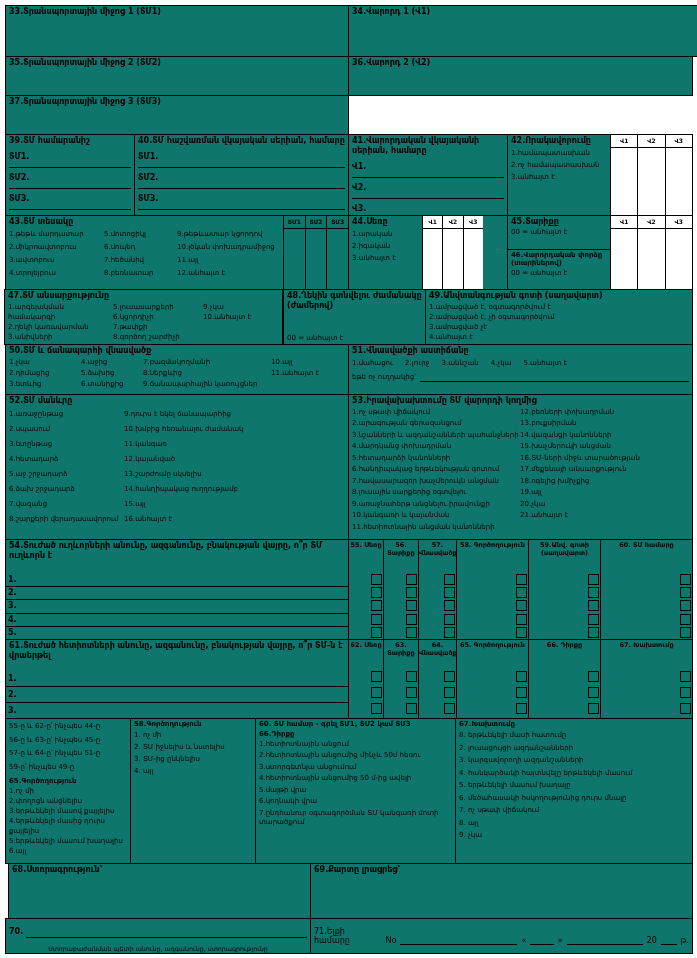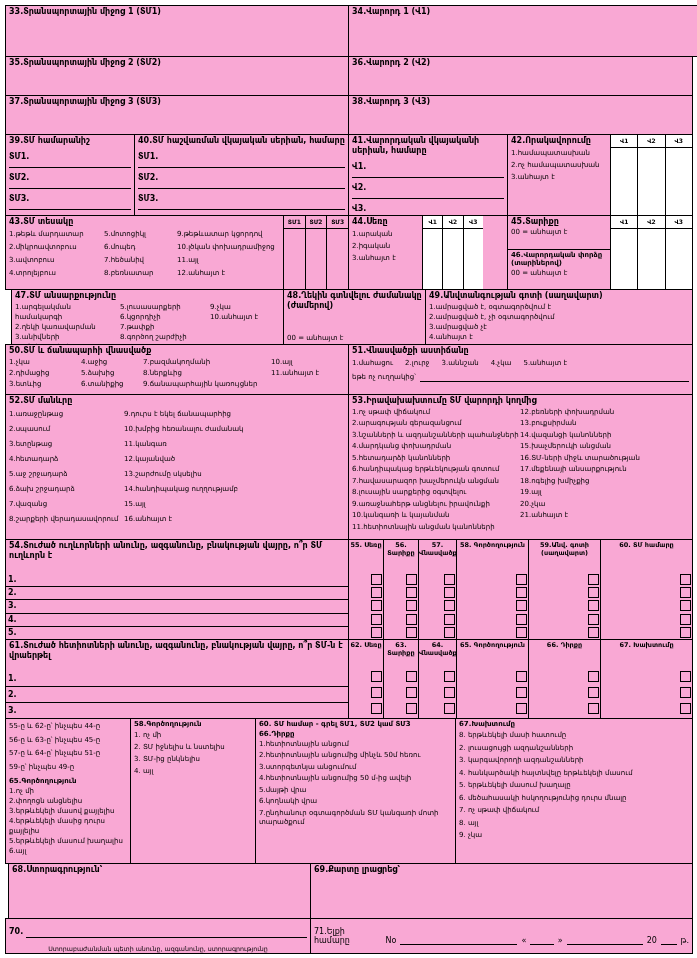--- a/index.html
+++ b/index.html
@@ -1,18 +1,18 @@
 <!DOCTYPE html>
 <html><head>
 <meta charset="utf-8">
 <style>
   *{box-sizing:border-box;margin:0;padding:0}
   body{margin:0;background:#d8d8d8}
   .page{position:relative;width:697px;height:958px;background:#fff;font-family:"DejaVu Sans",sans-serif;color:#000;overflow:hidden}
-  .cell{position:absolute;border:1px solid #000;padding:1px 3px;overflow:hidden;background:#f9a8d4}
+  .cell{position:absolute;border:1px solid #000;padding:1px 3px;overflow:hidden;background:#0f766e}
   .lb{font-weight:bold;font-size:8px;line-height:1.22;margin-bottom:1px}
   .lb7{font-weight:bold;font-size:7px;line-height:1.2;margin-bottom:1px}
   .sm{font-size:7px;line-height:1.2}
   .cols{display:flex;align-items:flex-start}
   .it{font-size:7px;line-height:13px}
   .lh10 > div{line-height:10px}
   .lh11 > div{line-height:11px}
   .lh115 > div{line-height:11.5px}
   .lh12 > div{line-height:12px}
   .lh125 > div{line-height:12.5px}
@@ -58,24 +58,20 @@
     <div class="fill" style="inset:13px 2px 2px 2px"></div>
   </div>
   <div class="cell" style="left:348px;top:56px;width:345px;height:40px">
     <div class="lb">36.Վարորդ 2 (Վ2)</div>
     <div class="fill" style="inset:13px 2px 2px 2px"></div>
   </div>
   <div class="cell" style="left:5px;top:95px;width:344px;height:40px">
     <div class="lb">37.Տրանսպորտային միջոց 3 (ՏՄ3)</div>
     <div class="fill" style="inset:13px 2px 2px 2px"></div>
   </div>
-  <div class="cell" style="left:348px;top:95px;width:345px;height:40px">
-    <div class="lb">38.Վարորդ 3 (Վ3)</div>
-    <div class="fill" style="inset:13px 2px 2px 2px"></div>
-  </div>
 
   <div class="cell" style="left:5px;top:134px;width:130px;height:82px">
     <div class="lb">39.ՏՄ համարանիշ</div>
     <div>
         <div class="wline">ՏՄ1.</div>
         <div class="wline">ՏՄ2.</div>
         <div class="wline">ՏՄ3.</div>
       </div>
   </div>
   <div class="cell" style="left:134px;top:134px;width:215px;height:82px">
@@ -188,21 +184,21 @@
         <div class="mh">Վ3</div>
       </div>
       <div class="mini-b">
         <div class="mb"></div>
         <div class="mb"></div>
         <div class="mb"></div>
       </div>
     </div>
   </div>
 
-  <div class="cell" style="left:11px;top:289px;width:279px;height:56px">
+  <div class="cell" style="left:4px;top:289px;width:279px;height:56px">
     <div class="lb">47.ՏՄ անսարքությունը</div>
     <div class="cols">
       <div class="lh10" style="width:105px">
           <div class="it">1.արգելակման համակարգի</div>
           <div class="it">2.ղեկի կառավարման</div>
           <div class="it">3.անիվների</div>
           <div class="it">4.անվադողերի</div>
         </div>
       <div class="lh10" style="width:90px">
           <div class="it">5.լուսասարքերի</div>

